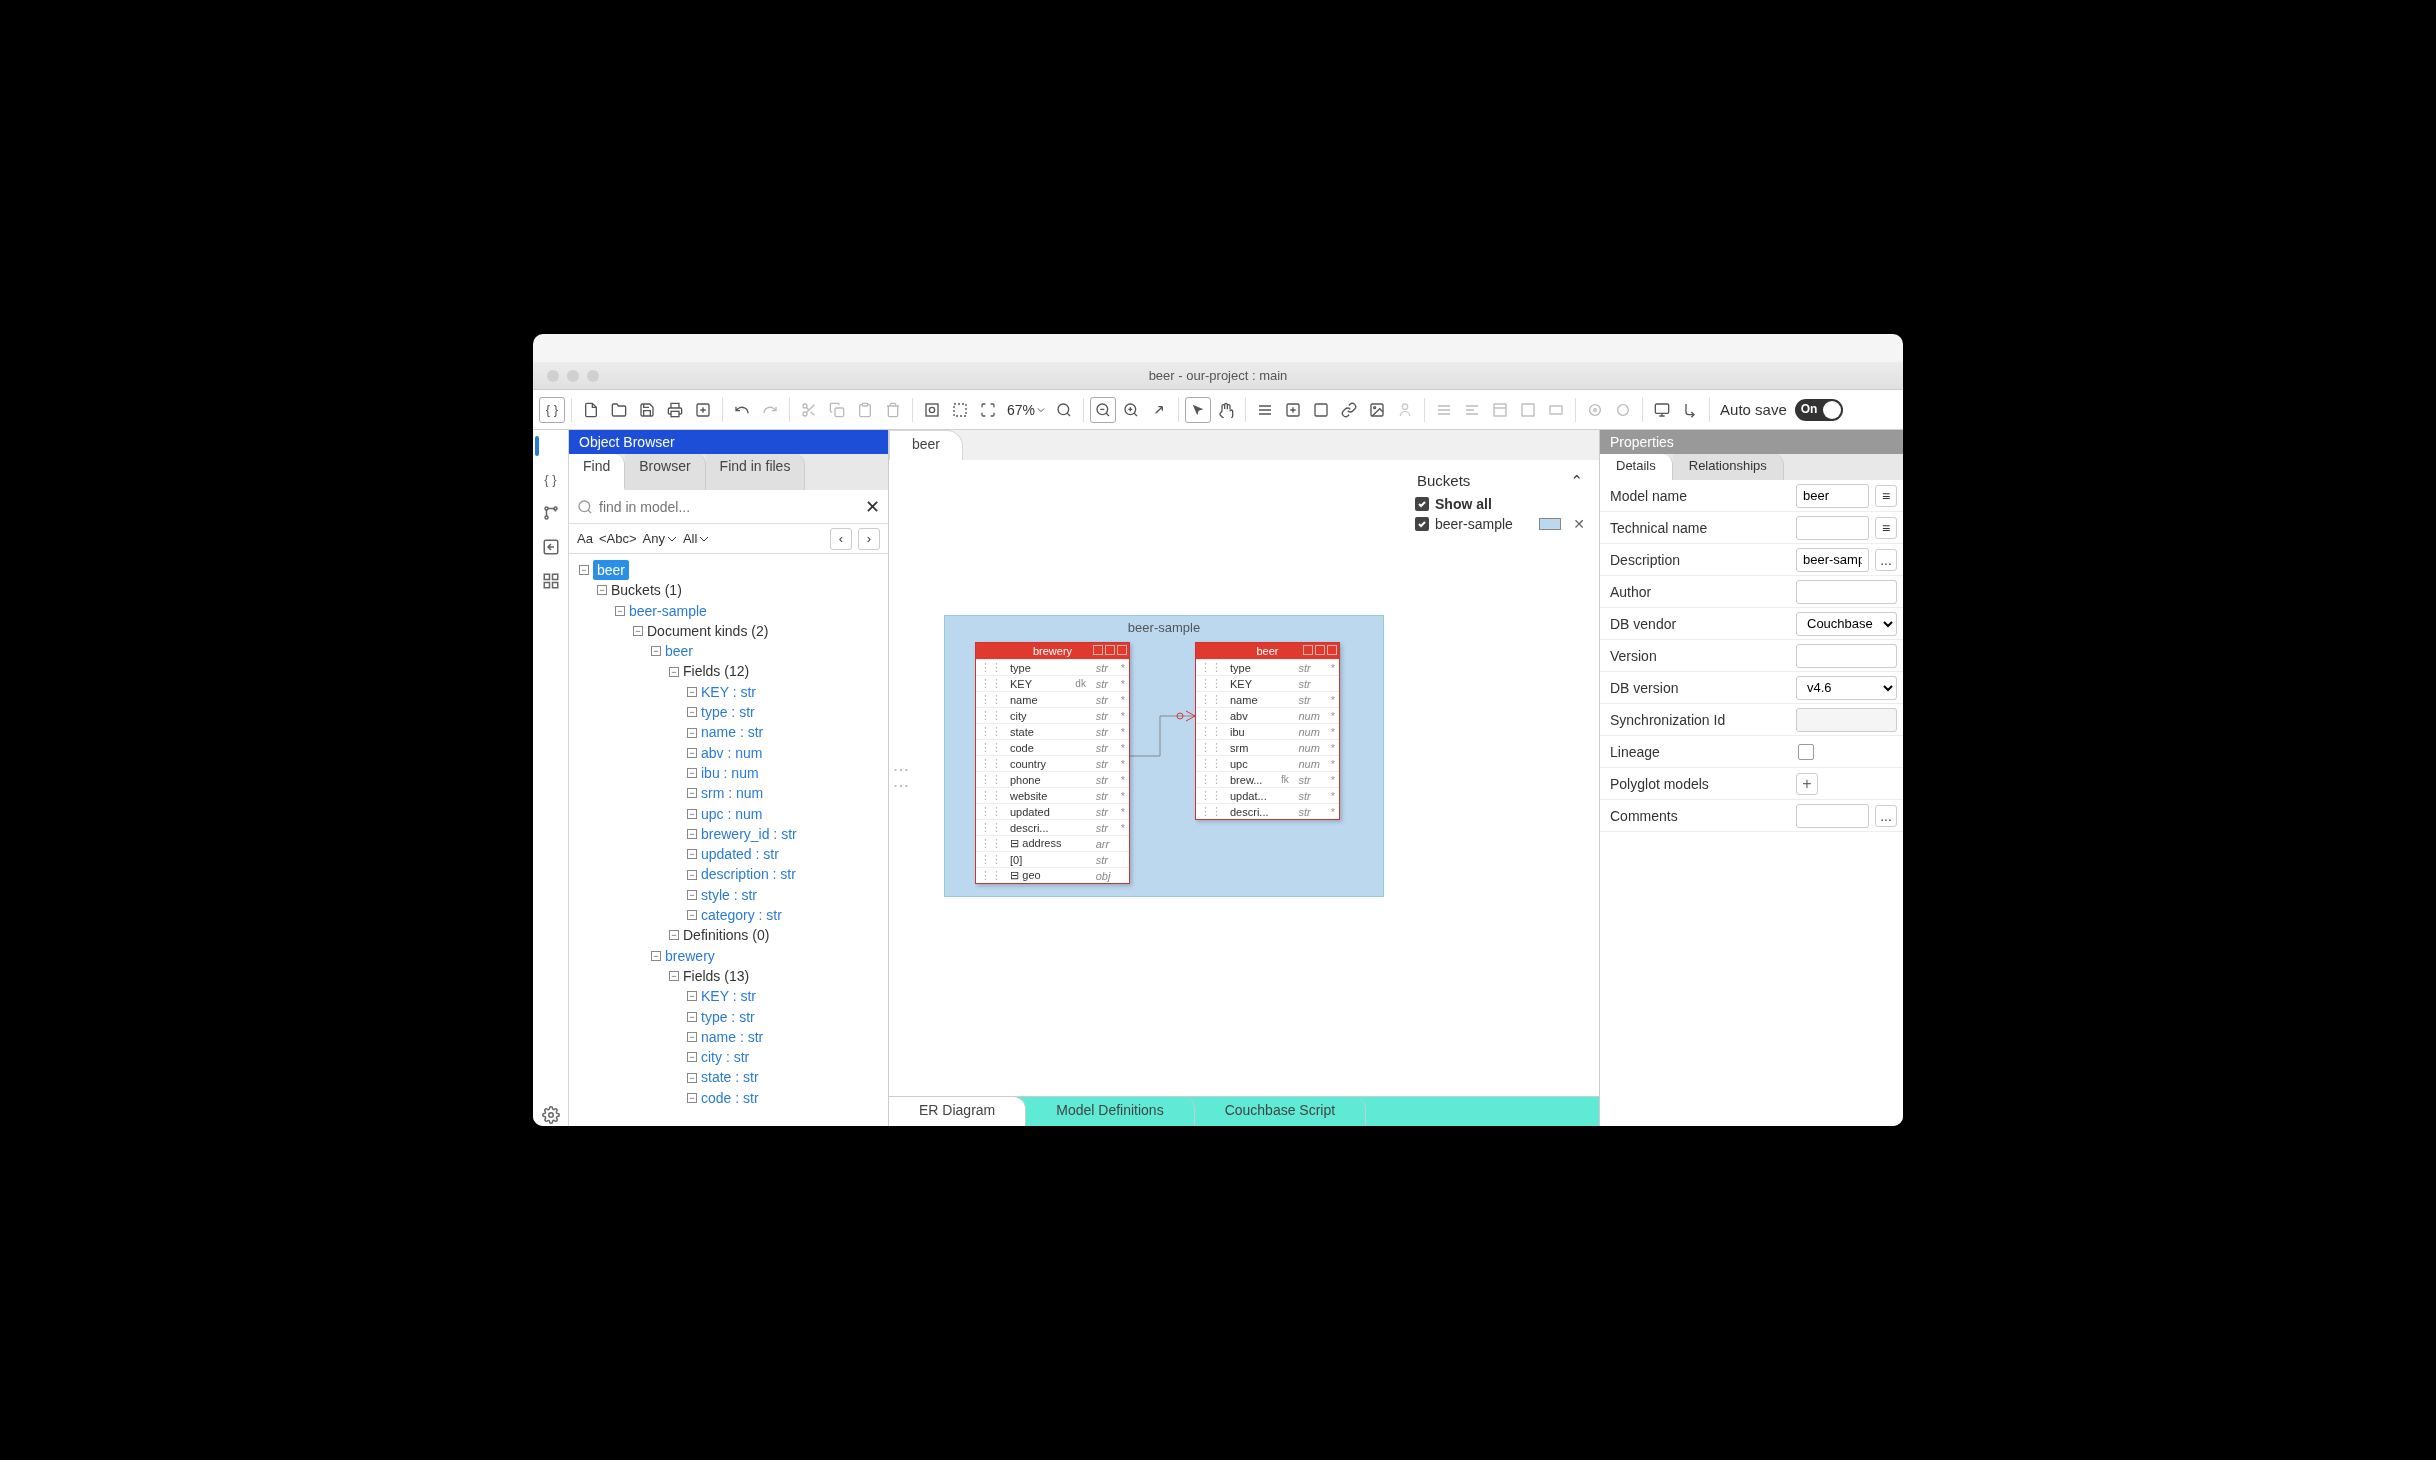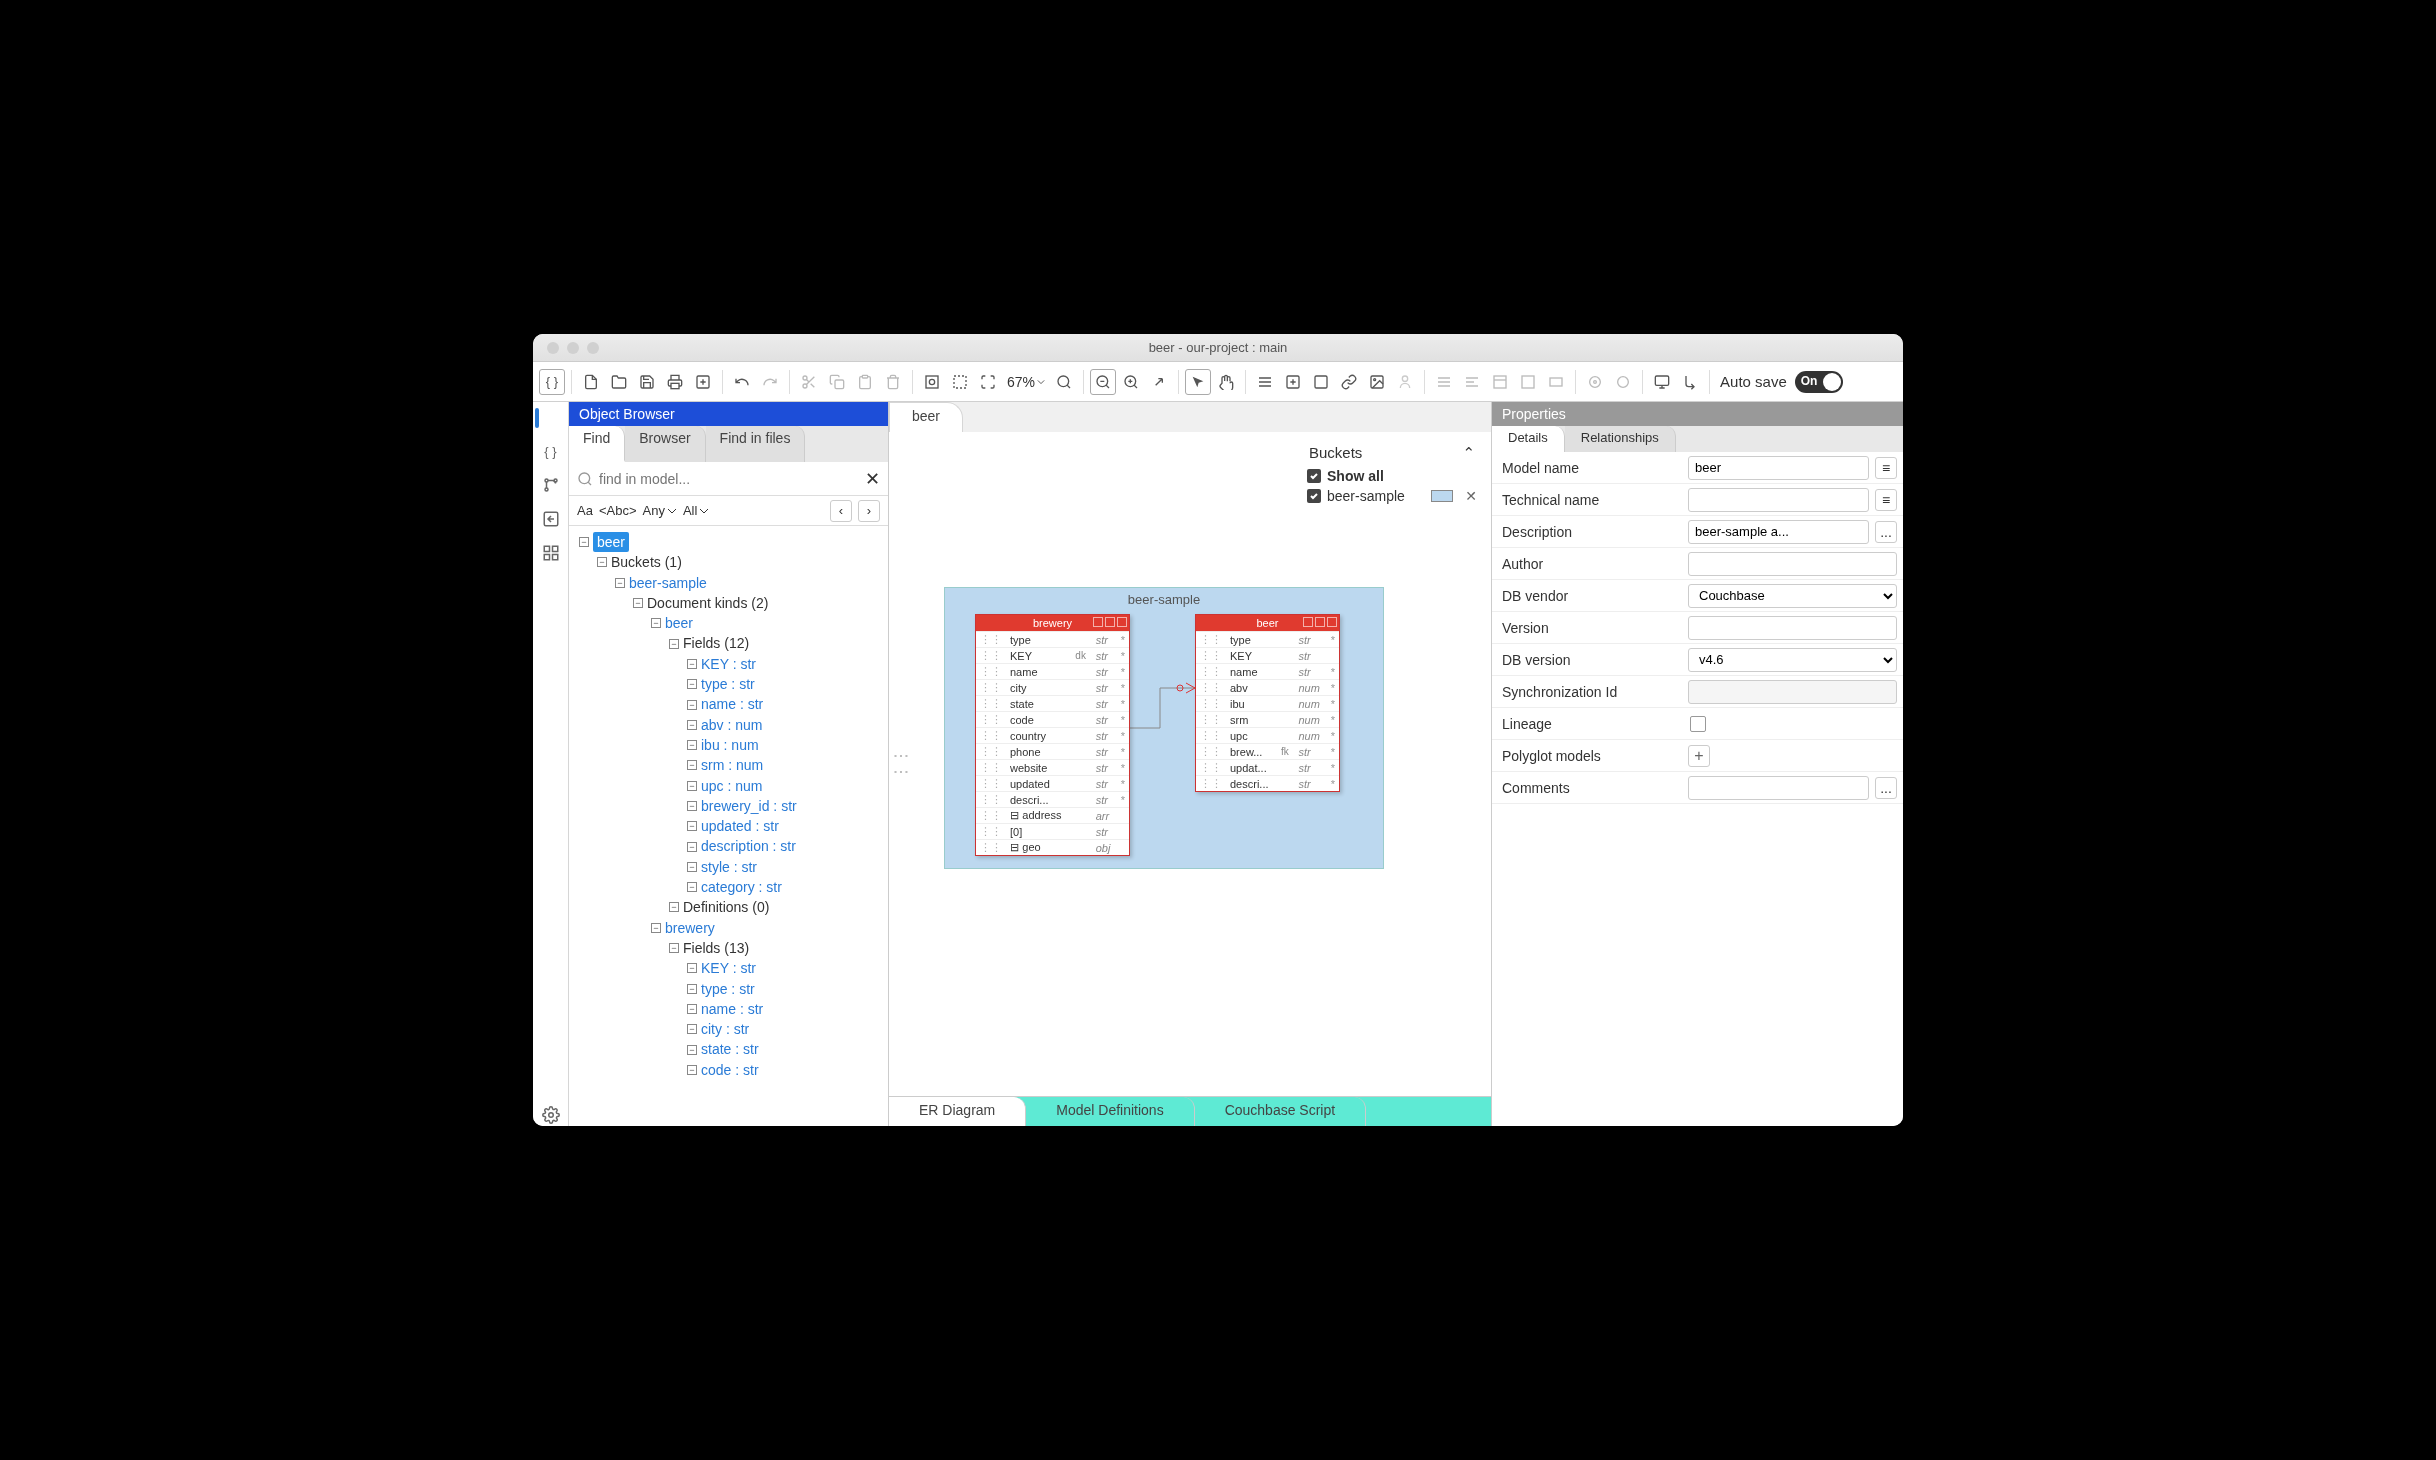--- a/index.html
+++ b/index.html
@@ -23,20 +23,21 @@
   flex-direction: column;
   box-shadow: 0 20px 60px rgba(0,0,0,0.5);
 }
 
 .titlebar {
   height: 28px;
   background: linear-gradient(#ececec,#e1e1e1);
   display:flex; align-items:center;
   border-bottom:1px solid #ccc;
   position: relative;
+  margin-top: 28px;
 }
 .traffic { display:flex; gap:8px; padding-left:14px; }
 .dot { width:12px; height:12px; border-radius:50%; background:#d0d0d0; }
 .title { position:absolute; left:50%; transform:translateX(-50%); color:#555; font-size:13px; }
 
 .toolbar {
   height:40px;
   background:#fff;
   border-bottom:1px solid #d0d0d0;
   display:flex; align-items:center;
@@ -129,21 +130,21 @@
 .entity td.h { width:10px; color:#aaa;}
 .entity td.fk { color:#888; font-size:10px;}
 .rel-line {
   position:absolute; pointer-events:none;
 }
 
 .bottom-tabs { height:30px; background:#5eead4; display:flex; border-top:1px solid #ccc;}
 .bottom-tab { flex:0 0 auto; padding:5px 30px; font-size:14px; color:#444; border-right:1px solid #ccc; cursor:pointer; border-top-right-radius:12px;}
 .bottom-tab.active { background:#fff;}
 
-.right { width:412px; background:#fff; border-left:1px solid #ccc; display:flex; flex-direction:column;}
+.right { width:304px; background:#fff; border-left:1px solid #ccc; display:flex; flex-direction:column;}
 .right .rhdr { height:24px; background:#999; color:#fff; padding:0 10px; display:flex; align-items:center; font-size:14px;}
 .right .rtabs { display:flex; height:26px; background:#e8e8e8;}
 .right .rtab { padding:4px 16px; font-size:13px; border-right:1px solid #ccc; cursor:pointer; border-top-right-radius:10px; background:#e0e0e0;}
 .right .rtab.active { background:#fff;}
 .prop-rows { flex:1; overflow:auto;}
 .prop-row { display:flex; align-items:center; border-bottom:1px solid #eee; min-height:32px;}
 .prop-row .lbl { width:190px; padding:4px 10px; font-size:14px; color:#333;}
 .prop-row .val { flex:1; padding:2px 6px;}
 .prop-row input[type=text], .prop-row select {
   width:100%; height:24px; border:1px solid #ccc; border-radius:3px; padding:0 6px; font-size:13px; background:#fff;

